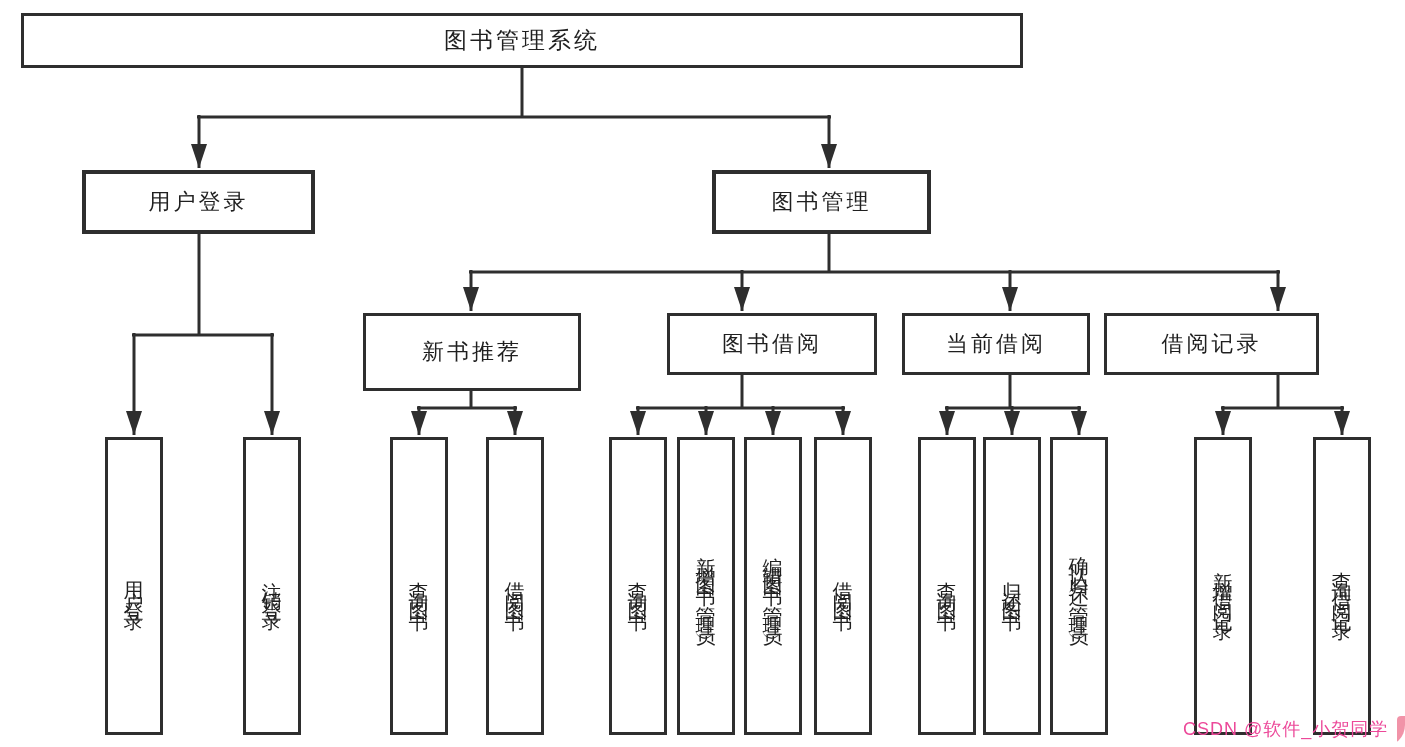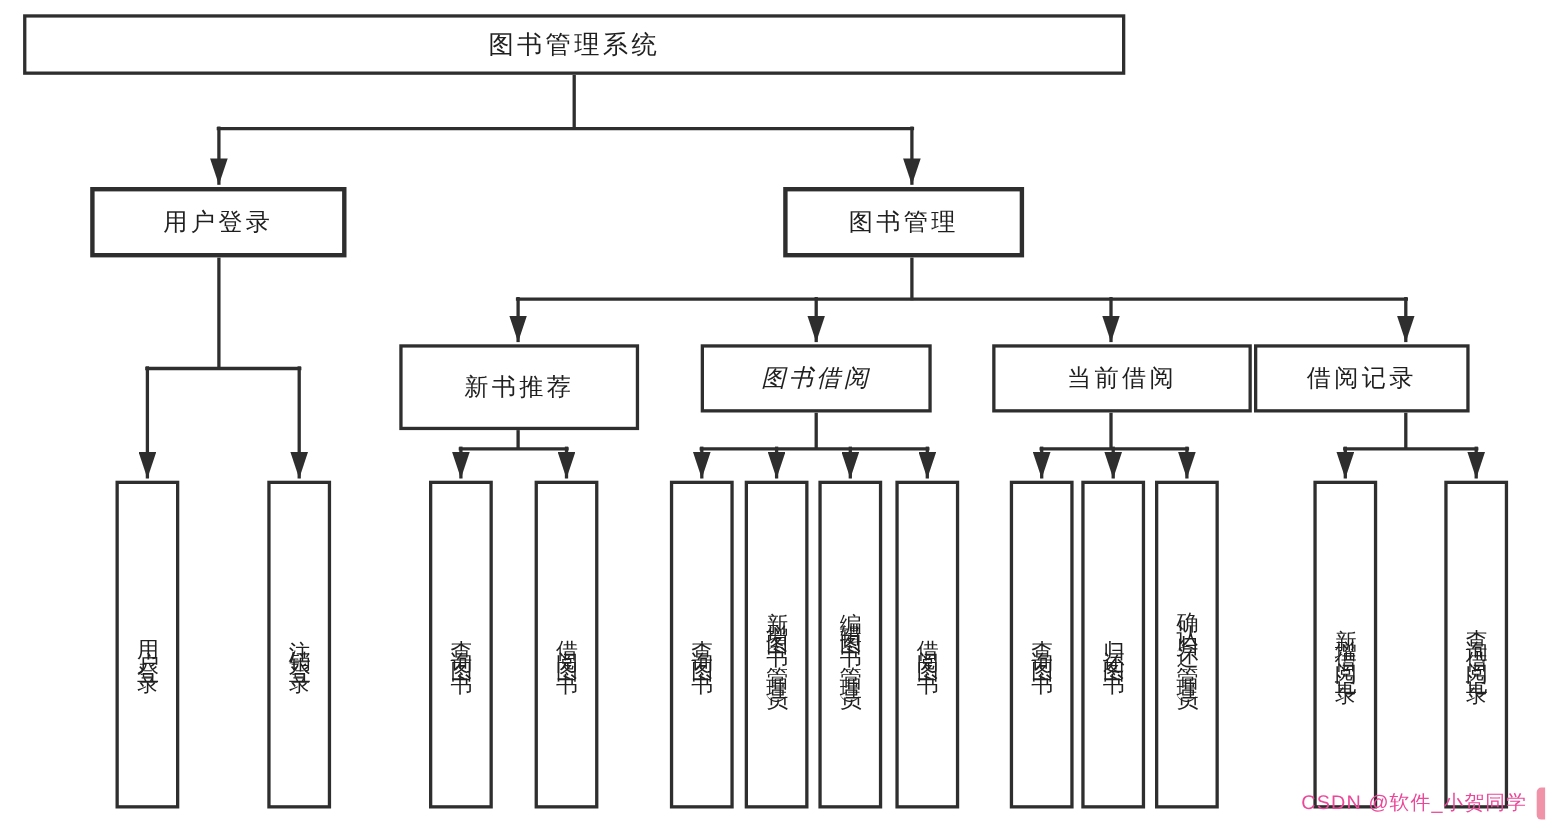--- a/index.html
+++ b/index.html
@@ -3,20 +3,21 @@
 <meta charset="utf-8">
 <style>
   html,body{margin:0;padding:0;background:#ffffff;}
   #stage{
     position:relative;
     width:1405px;height:747px;
     background:#ffffff;
     overflow:hidden;
     font-family:"Liberation Sans","DejaVu Sans",sans-serif;
     color:#1f1f1f;
+    border-radius:22px;
   }
   svg.wires{position:absolute;left:0;top:0;}
   .box{
     position:absolute;
     box-sizing:border-box;
     border:3px solid #2e2e2e;
     background:#ffffff;
     display:flex;align-items:center;justify-content:center;
     text-align:center;
   }
@@ -106,27 +107,27 @@
   <div class="box lv2" style="left:82px;top:170px;width:233px;height:64px;">
     <span class="hlabel">用户登录</span>
   </div>
   <div class="box lv2" style="left:712px;top:170px;width:219px;height:64px;">
     <span class="hlabel">图书管理</span>
   </div>
 
   <div class="box" style="left:363px;top:313px;width:218px;height:78px;">
     <span class="hlabel">新书推荐</span>
   </div>
-  <div class="box" style="left:637px;top:313px;width:210px;height:62px;font-style:italic;">
+  <div class="box" style="left:667px;top:313px;width:210px;height:62px;">
     <span class="hlabel">图书借阅</span>
   </div>
-  <div class="box" style="left:902px;top:313px;width:236px;height:62px;">
+  <div class="box" style="left:902px;top:313px;width:188px;height:62px;">
     <span class="hlabel">当前借阅</span>
   </div>
-  <div class="box" style="left:1140px;top:313px;width:196px;height:62px;align-items:center;">
+  <div class="box" style="left:1104px;top:313px;width:215px;height:62px;align-items:center;">
     <span class="hlabel">借阅记录</span>
   </div>
 
   <div class="box leaf" style="left:105px;">
     <span class="vtext">用户登录</span>
   </div>
   <div class="box leaf" style="left:243px;">
     <span class="vtext">注销登录</span>
   </div>
 

